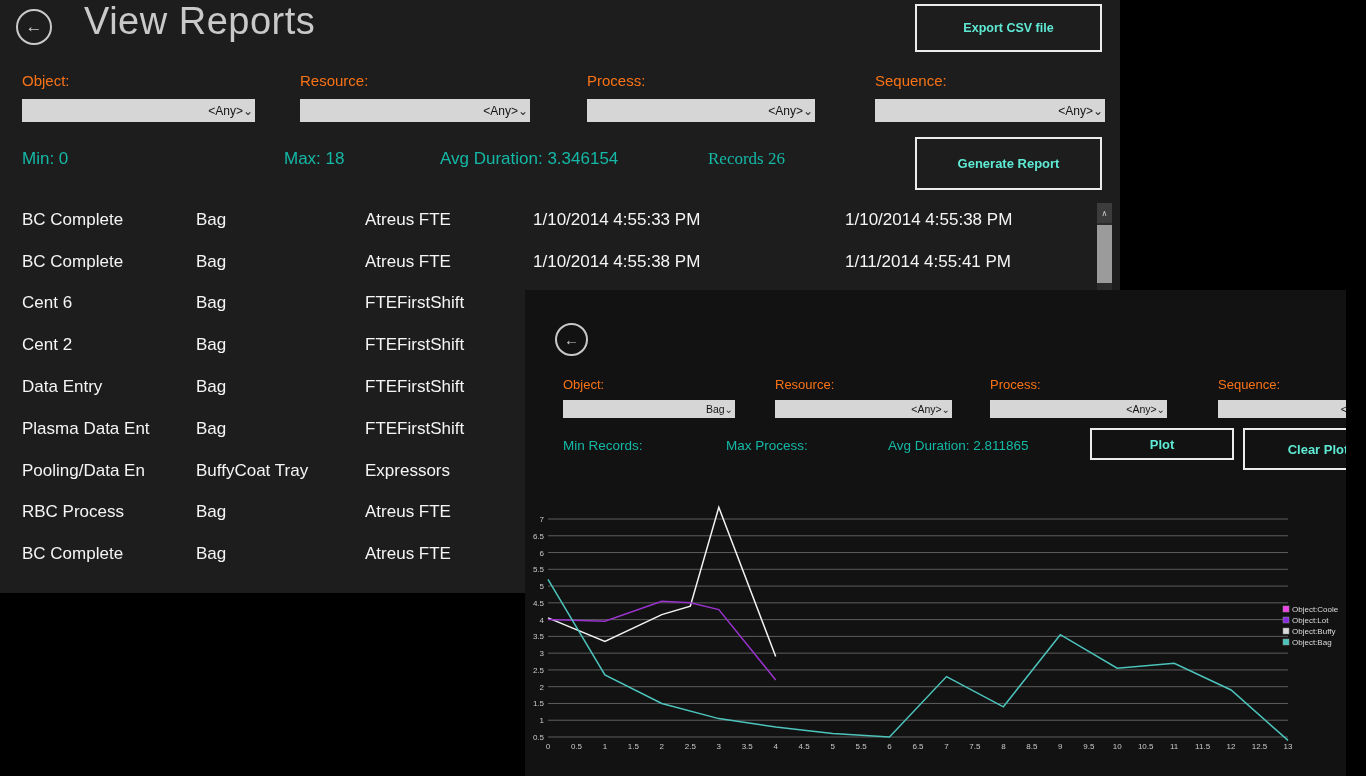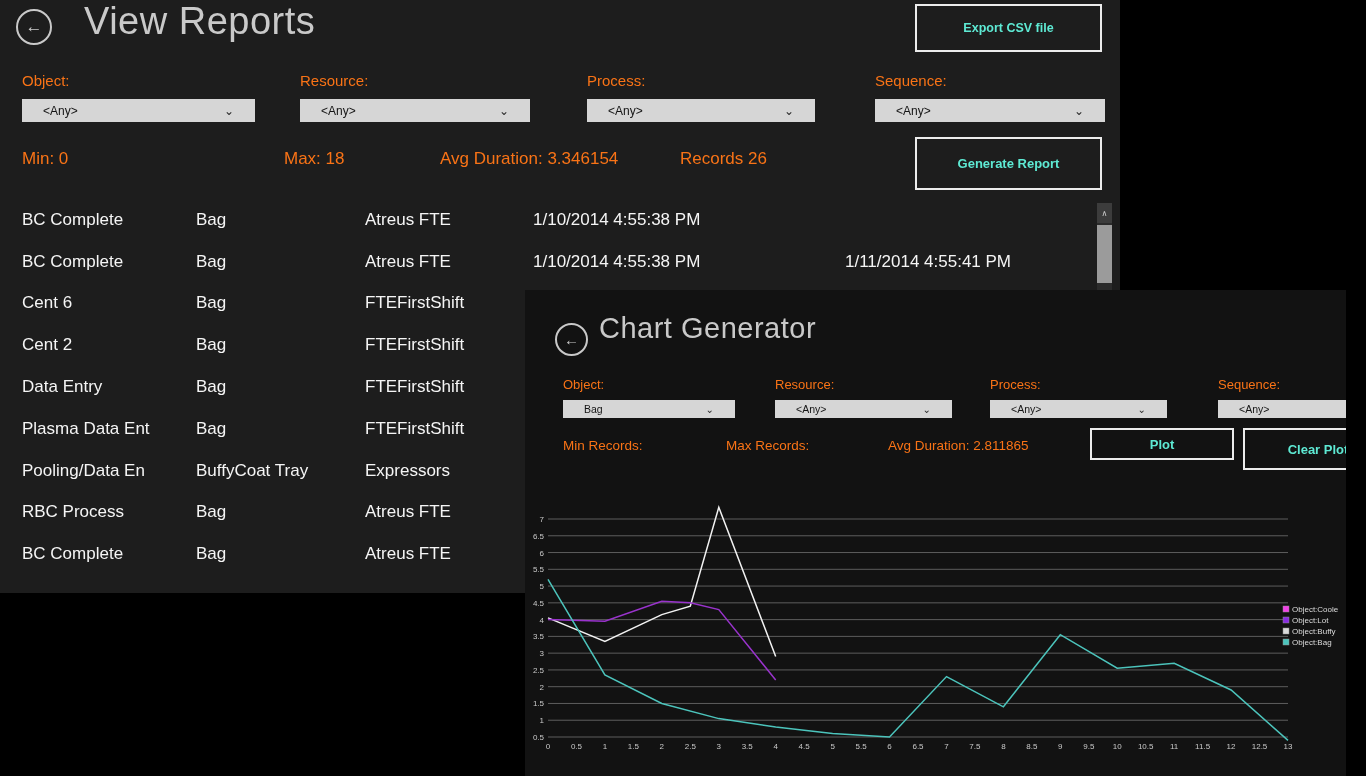--- a/index.html
+++ b/index.html
@@ -23,40 +23,40 @@
   .outline-btn{position:absolute;background:transparent;border:2px solid #ececec;color:#5eead4;
     font-weight:bold;font-family:inherit;cursor:pointer;white-space:nowrap;}
   #export-csv-btn{left:915px;top:4px;width:187px;height:48px;font-size:12.5px;}
   #generate-report-btn{left:915px;top:137px;width:187px;height:53px;font-size:13px;}
   #plot-btn{left:565px;top:138px;width:144px;height:32px;font-size:13px;}
   #clear-plot-btn{left:718px;top:138px;width:150px;height:42px;font-size:13px;}
 
   .filter{position:absolute;}
   .filter-label{color:#f97316;}
   .dropdown{background:#d6d6d6;color:#141414;display:flex;align-items:center;
-    justify-content:space-between;padding:0 21px;cursor:pointer;}
+    justify-content:flex-end;padding:0 2px;cursor:pointer;}
   .dropdown .chev{color:#2a2a2a;}
   #view-reports .filter-label{font-size:15px;margin-bottom:10px;}
   #view-reports .dropdown{height:23px;font-size:12px;}
   #view-reports .dropdown .chev{font-size:12px;}
   #chart-generator .filter-label{font-size:13px;margin-bottom:8px;}
   #chart-generator .dropdown{height:18px;font-size:10.5px;}
   #chart-generator .dropdown .chev{font-size:10px;}
   .vr-f1{left:22px;top:72px;width:233px;}
   .vr-f2{left:300px;top:72px;width:230px;}
   .vr-f3{left:587px;top:72px;width:228px;}
   .vr-f4{left:875px;top:72px;width:230px;}
   .cg-f1{left:38px;top:87px;width:172px;}
   .cg-f2{left:250px;top:87px;width:177px;}
   .cg-f3{left:465px;top:87px;width:177px;}
   .cg-f4{left:693px;top:87px;width:155px;}
 
-  .stat{position:absolute;color:#f97316;white-space:nowrap;}
+  .stat{position:absolute;color:#14b8a6;white-space:nowrap;}
   #view-reports .stat{top:149px;font-size:17px;}
-  #vr-stat-min{left:22px;} #vr-stat-max{left:245px;margin-left:39px;} #vr-stat-avg{left:440px;} #vr-stat-records{left:680px;}
+  #vr-stat-min{left:22px;} #vr-stat-max{left:245px;margin-left:39px;} #vr-stat-avg{left:440px;} #vr-stat-records{left:708px;font-family:Liberation Serif, serif;}
   #chart-generator .stat{top:148px;font-size:13.5px;}
   #cg-stat-min{left:38px;} #cg-stat-max{left:201px;} #cg-stat-avg{left:363px;}
 
   #vr-table{position:absolute;left:22px;top:199px;width:1060px;}
   .vr-row{display:grid;grid-template-columns:174px 169px 168px 312px 1fr;height:41.8px;
     align-items:center;color:#f5f5f5;font-size:17px;cursor:pointer;}
   .vr-cell{white-space:nowrap;overflow:hidden;}
 
   #vr-scrollbar{position:absolute;left:1097px;top:203px;width:15px;height:388px;background:#2b2b2b;}
   #vr-scroll-up{height:20px;background:#3c3c3c;color:#cfcfcf;font-size:8px;
@@ -111,20 +111,21 @@
   <div class="stat" id="vr-stat-avg">Avg Duration: 3.346154</div>
   <div class="stat" id="vr-stat-records">Records 26</div>
 
   <button class="outline-btn" id="generate-report-btn">Generate Report</button>
 
   <div id="vr-table">
       <div class="vr-row">
         <div class="vr-cell">BC Complete</div>
         <div class="vr-cell">Bag</div>
         <div class="vr-cell">Atreus FTE</div>
+        <div class="vr-cell">1/10/2014 4:55:33 PM</div>
         <div class="vr-cell">1/10/2014 4:55:38 PM</div>
       </div>
       <div class="vr-row">
         <div class="vr-cell">BC Complete</div>
         <div class="vr-cell">Bag</div>
         <div class="vr-cell">Atreus FTE</div>
         <div class="vr-cell">1/10/2014 4:55:38 PM</div>
         <div class="vr-cell">1/11/2014 4:55:41 PM</div>
       </div>
       <div class="vr-row">
@@ -181,21 +182,20 @@
   <div id="vr-scrollbar">
     <div id="vr-scroll-up">∧</div>
     <div id="vr-scroll-thumb"></div>
   </div>
 </div>
 
 <div class="window" id="chart-generator">
   <div class="back-btn">
     <span>←</span>
   </div>
-  <div class="app-title">Chart Generator</div>
 
   <div class="filter cg-f1">
     <div class="filter-label">Object:</div>
     <div class="dropdown">
       <span>Bag</span>
       <span class="chev">⌄</span>
     </div>
   </div>
   <div class="filter cg-f2">
     <div class="filter-label">Resource:</div>
@@ -213,21 +213,21 @@
   </div>
   <div class="filter cg-f4">
     <div class="filter-label">Sequence:</div>
     <div class="dropdown">
       <span>&lt;Any&gt;</span>
 
     </div>
   </div>
 
   <div class="stat" id="cg-stat-min">Min Records:</div>
-  <div class="stat" id="cg-stat-max">Max Records:</div>
+  <div class="stat" id="cg-stat-max">Max Process:</div>
   <div class="stat" id="cg-stat-avg">Avg Duration: 2.811865</div>
 
   <button class="outline-btn" id="plot-btn">Plot</button>
   <button class="outline-btn" id="clear-plot-btn">Clear Plot</button>
 
   <svg id="chart-svg" width="821" height="278">
       <line x1="23" x2="763" y1="241" y2="241" stroke="#5d5d5d" stroke-width="1"></line>
       <text x="19" y="244" text-anchor="end" class="tick">0.5</text>
       <line x1="23" x2="763" y1="224.23076923076923" y2="224.23076923076923" stroke="#5d5d5d" stroke-width="1"></line>
       <text x="19" y="227.23076923076923" text-anchor="end" class="tick">1</text>

